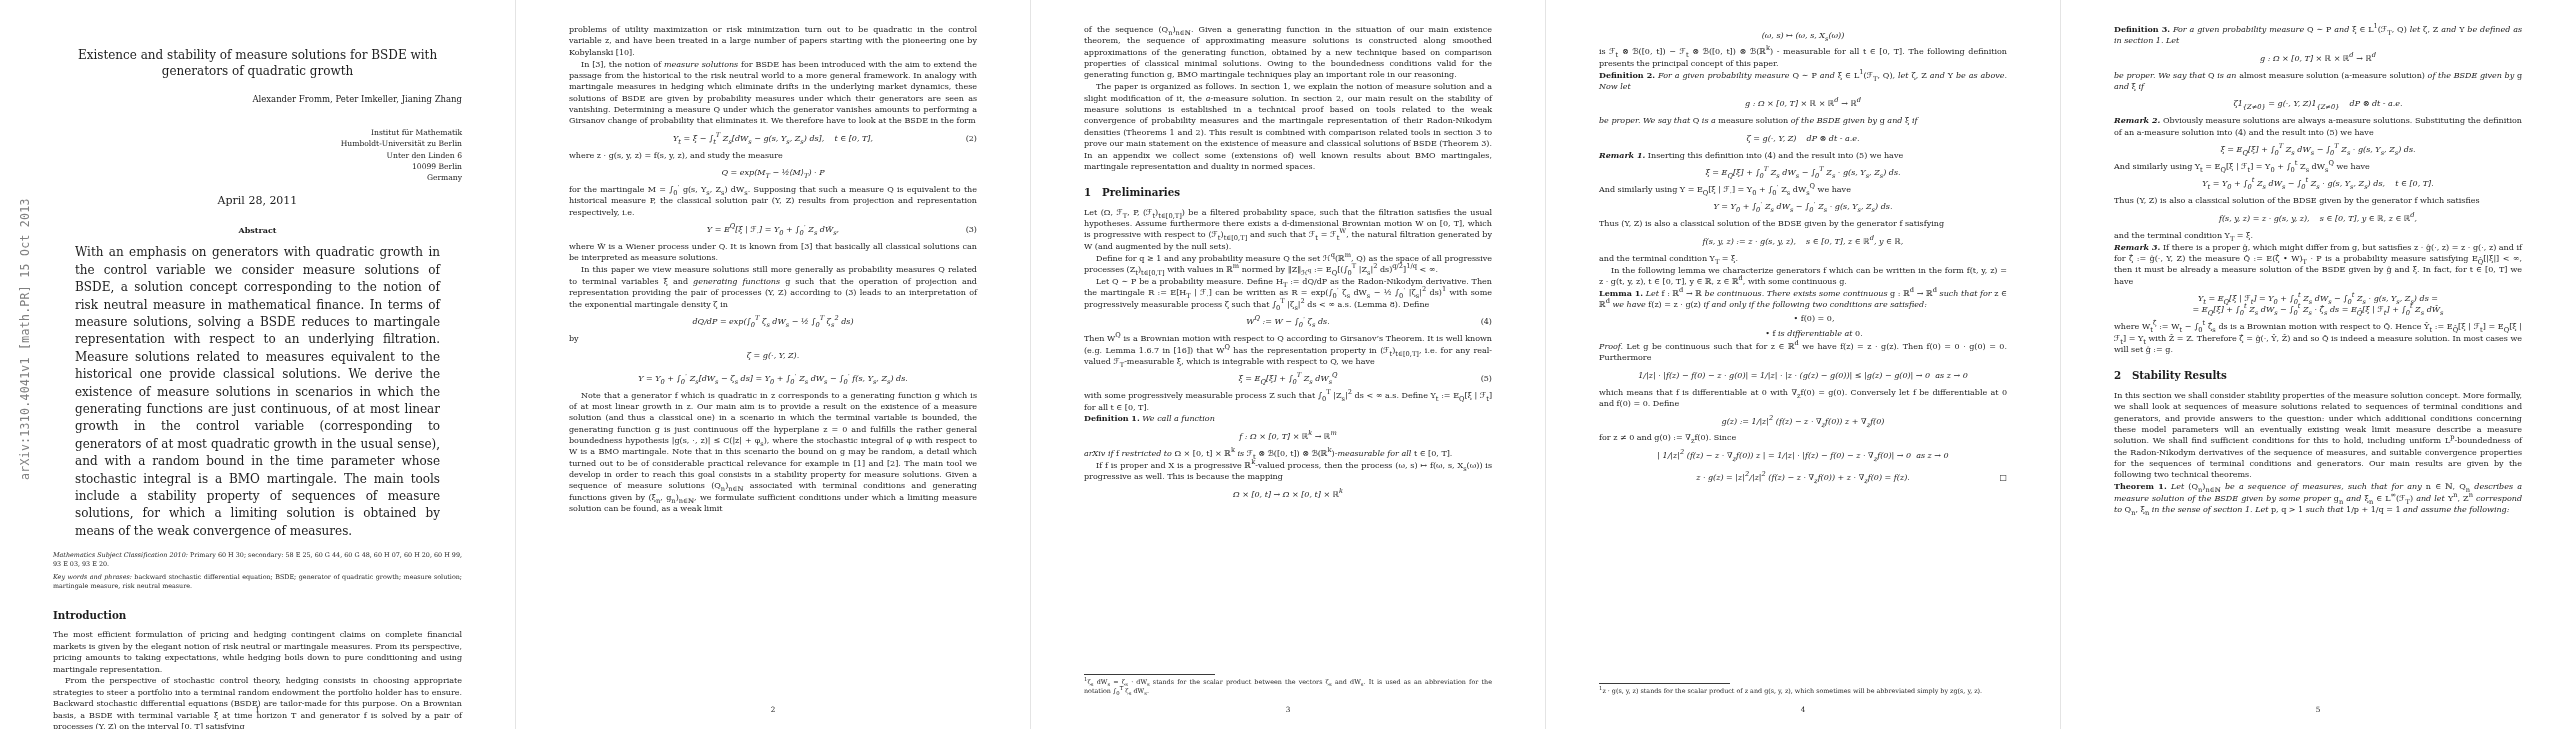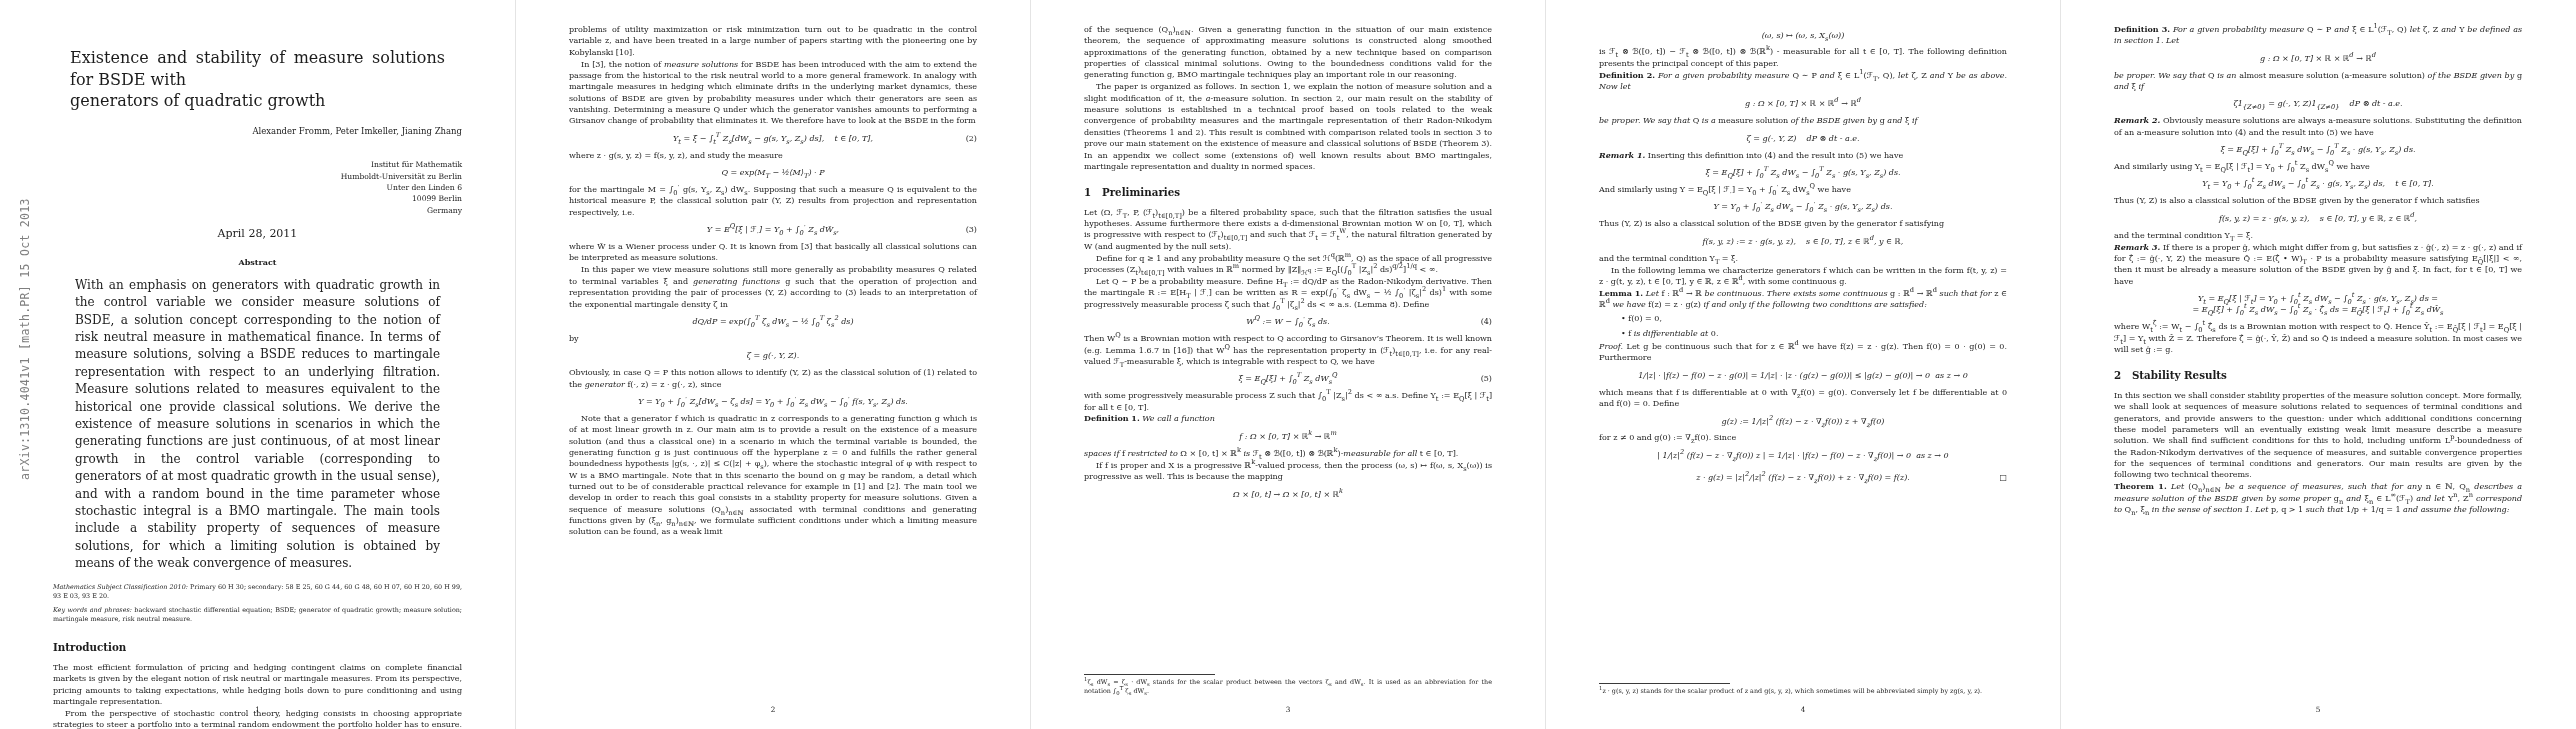--- a/index.html
+++ b/index.html
@@ -17,34 +17,34 @@
   }
   .page + .page { border-left:0.6px solid #e4e4e4; }
   .page-content {
     position:absolute; top:0; bottom:33px; left:53px; right:53px;
     display:flex; flex-direction:column;
     font-size:8px; line-height:1.42; text-align:justify;
   }
   .page--first .page-content { padding-top:47px; }
   .page--cont  .page-content { padding-top:24px; }
 
-  .blk-title   { font-size:16px; line-height:1.35; margin:0 17px 13.4px; }
+  .blk-title   { text-align:center; font-size:12px; line-height:1.35; margin:0 17px 13.4px; }
   .blk-authors { text-align:right; font-size:8.5px; margin-bottom:22px; }
   .blk-address { text-align:right; font-size:7.6px; line-height:1.5; margin-bottom:9.7px; }
   .blk-date    { text-align:center; font-size:11px; margin-bottom:16px; }
   .blk-abshead { text-align:center; font-weight:bold; font-size:8px; margin-bottom:8px; }
   .blk-abstract{ font-size:12px; line-height:1.45; margin:0 22px 11px; text-align:justify; }
   .blk-note    { font-size:6.4px; line-height:1.4; margin-bottom:4.3px; }
   .blk-section { font-size:10.3px; font-weight:bold; margin:12px 0 7.3px; text-align:left; }
   .blk-p       { text-indent:12px; margin-bottom:0.6px; }
   .blk-p.noindent { text-indent:0; }
   .blk-eq      { position:relative; margin:5.5px 0; text-align:center; }
   .eq-body     { display:block; font-style:italic; }
   .eq-tag      { position:absolute; right:0; top:50%; transform:translateY(-50%); font-style:normal; }
-  .blk-bullet  { margin:1.8px 0 1.8px 22px; text-align:left; }
+  .blk-bullet  { margin:1.8px 0 1.8px 22px; text-align:center; }
   .blk-footnote{ margin-top:auto; font-size:6.4px; line-height:1.42; padding-top:2.4px; }
   .blk-footnote::before {
     content:""; display:block; width:32%;
     border-top:0.6px solid #3a3a3a; margin-bottom:3px;
   }
   .page-footer {
     position:absolute; bottom:14.6px; left:0; right:0;
     text-align:center; font-size:7.3px;
   }
   .arxiv-stamp {
@@ -103,21 +103,20 @@
         </div>
         <div class="blk blk-p noindent">where W̃ is a Wiener process under Q. It is known from [3] that basically all classical solutions can be interpreted as measure solutions.</div>
         <div class="blk blk-p">In this paper we view measure solutions still more generally as probability measures Q related to terminal variables ξ and <i>generating functions</i> g such that the operation of projection and representation providing the pair of processes (Y, Z) according to (3) leads to an interpretation of the exponential martingale density ζ in</div>
         <div class="blk blk-eq">
           <span class="eq-body">dQ/dP = exp(∫<sub>0</sub><sup>T</sup> ζ<sub>s</sub> dW<sub>s</sub> − ½ ∫<sub>0</sub><sup>T</sup> ζ<sub>s</sub><sup>2</sup> ds)</span>
         </div>
         <div class="blk blk-p noindent">by</div>
         <div class="blk blk-eq">
           <span class="eq-body">ζ = g(·, Y, Z).</span>
         </div>
-        <div class="blk blk-p noindent">Obviously, in case Q = P this notion allows to identify (Y, Z) as the classical solution of (1) related to the <i>generator</i> f(·, z) = z · g(·, z), since</div>
         <div class="blk blk-eq">
           <span class="eq-body">Y = Y<sub>0</sub> + ∫<sub>0</sub><sup>·</sup> Z<sub>s</sub>[dW<sub>s</sub> − ζ<sub>s</sub> ds] = Y<sub>0</sub> + ∫<sub>0</sub><sup>·</sup> Z<sub>s</sub> dW<sub>s</sub> − ∫<sub>0</sub><sup>·</sup> f(s, Y<sub>s</sub>, Z<sub>s</sub>) ds.</span>
         </div>
         <div class="blk blk-p">Note that a generator f which is quadratic in z corresponds to a generating function g which is of at most linear growth in z. Our main aim is to provide a result on the existence of a measure solution (and thus a classical one) in a scenario in which the terminal variable is bounded, the generating function g is just continuous off the hyperplane z = 0 and fulfills the rather general boundedness hypothesis |g(s, ·, z)| ≤ C(|z| + φ<sub>s</sub>), where the stochastic integral of φ with respect to W is a BMO martingale. Note that in this scenario the bound on g may be random, a detail which turned out to be of considerable practical relevance for example in [1] and [2]. The main tool we develop in order to reach this goal consists in a stability property for measure solutions. Given a sequence of measure solutions (Q<sub>n</sub>)<sub>n∈ℕ</sub> associated with terminal conditions and generating functions given by (ξ<sub>n</sub>, g<sub>n</sub>)<sub>n∈ℕ</sub>, we formulate sufficient conditions under which a limiting measure solution can be found, as a weak limit</div>
       </div>
     <div class="page-footer">2</div>
   </div>
 
   <div class="page page--cont">
     <div class="page-content">
@@ -134,21 +133,21 @@
         <div class="blk blk-p noindent">Then W<sup>Q</sup> is a Brownian motion with respect to Q according to Girsanov’s Theorem. It is well known (e.g. Lemma 1.6.7 in [16]) that W<sup>Q</sup> has the representation property in (ℱ<sub>t</sub>)<sub>t∈[0,T]</sub>, i.e. for any real-valued ℱ<sub>T</sub>-measurable ξ, which is integrable with respect to Q, we have</div>
         <div class="blk blk-eq">
           <span class="eq-body">ξ = E<sub>Q</sub>[ξ] + ∫<sub>0</sub><sup>T</sup> Z<sub>s</sub> dW<sub>s</sub><sup>Q</sup></span>
           <span class="eq-tag">(5)</span>
         </div>
         <div class="blk blk-p noindent">with some progressively measurable process Z such that ∫<sub>0</sub><sup>T</sup> |Z<sub>s</sub>|<sup>2</sup> ds &lt; ∞ a.s. Define Y<sub>t</sub> := E<sub>Q</sub>[ξ | ℱ<sub>t</sub>] for all t ∈ [0, T].</div>
         <div class="blk blk-p noindent"><b>Definition 1.</b> <i>We call a function</i></div>
         <div class="blk blk-eq">
           <span class="eq-body">f : Ω × [0, T] × ℝ<sup>k</sup> → ℝ<sup>m</sup></span>
         </div>
-        <div class="blk blk-p noindent"><i>spaces if</i> f <i>restricted to</i> Ω × [0, t] × ℝ<sup>k</sup> <i>is</i> ℱ<sub>t</sub> ⊗ ℬ([0, t]) ⊗ ℬ(ℝ<sup>k</sup>)<i>-measurable for all</i> t ∈ [0, T].</div>
+        <div class="blk blk-p noindent"><i>arXiv if</i> f <i>restricted to</i> Ω × [0, t] × ℝ<sup>k</sup> <i>is</i> ℱ<sub>t</sub> ⊗ ℬ([0, t]) ⊗ ℬ(ℝ<sup>k</sup>)<i>-measurable for all</i> t ∈ [0, T].</div>
         <div class="blk blk-p">If f is proper and X is a progressive ℝ<sup>k</sup>-valued process, then the process (ω, s) ↦ f(ω, s, X<sub>s</sub>(ω)) is progressive as well. This is because the mapping</div>
         <div class="blk blk-eq">
           <span class="eq-body">Ω × [0, t] → Ω × [0, t] × ℝ<sup>k</sup></span>
         </div>
         <div class="blk blk-footnote"><sup>1</sup>ζ<sub>s</sub> dW<sub>s</sub> = ζ<sub>s</sub> · dW<sub>s</sub> stands for the scalar product between the vectors ζ<sub>s</sub> and dW<sub>s</sub>. It is used as an abbreviation for the notation ∫<sub>0</sub><sup>T</sup> ζ<sub>s</sub> dW<sub>s</sub>.</div>
       </div>
     <div class="page-footer">3</div>
   </div>
 
   <div class="page page--cont">

